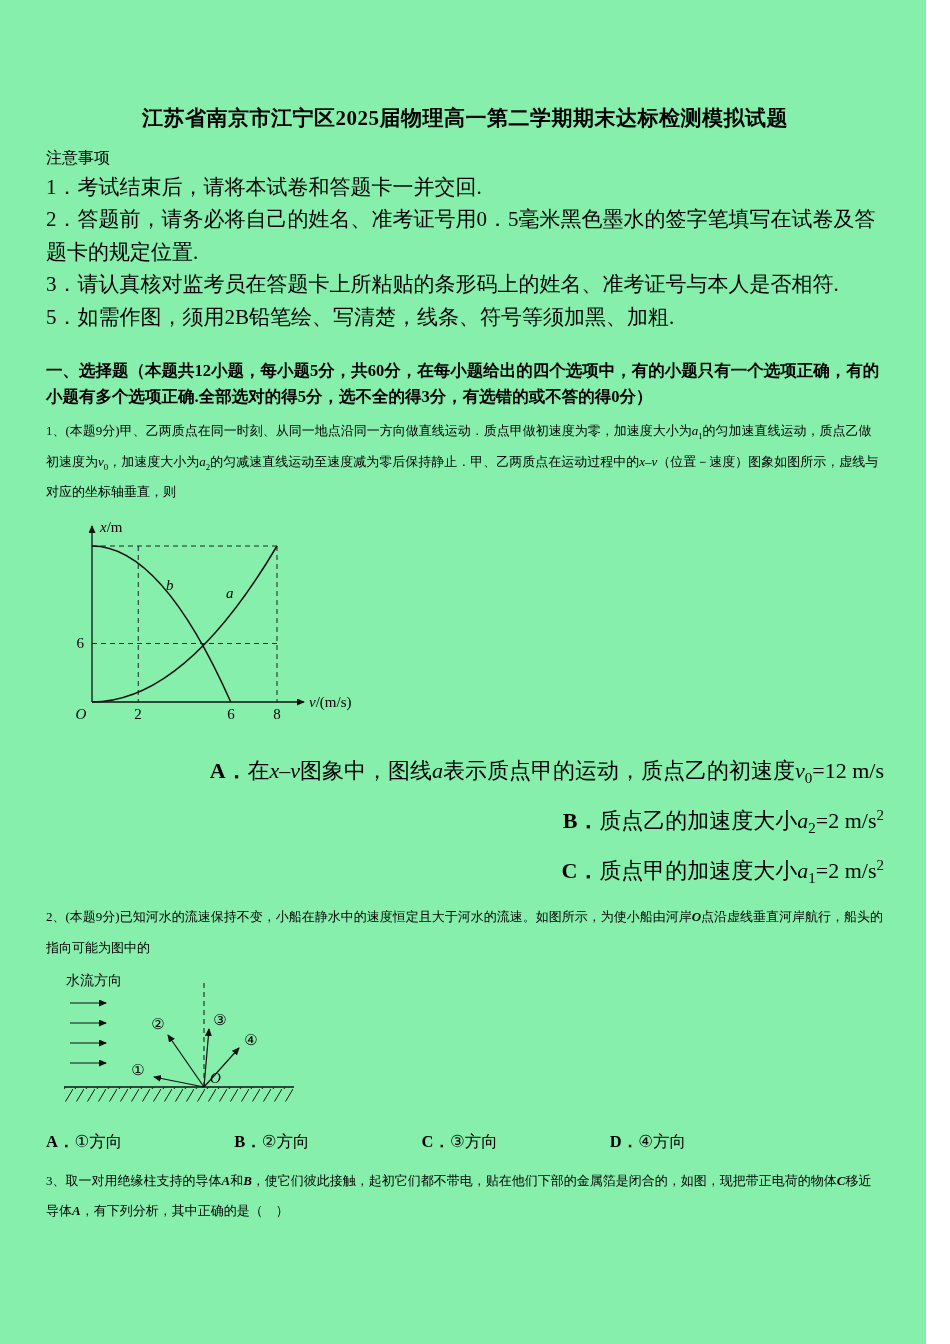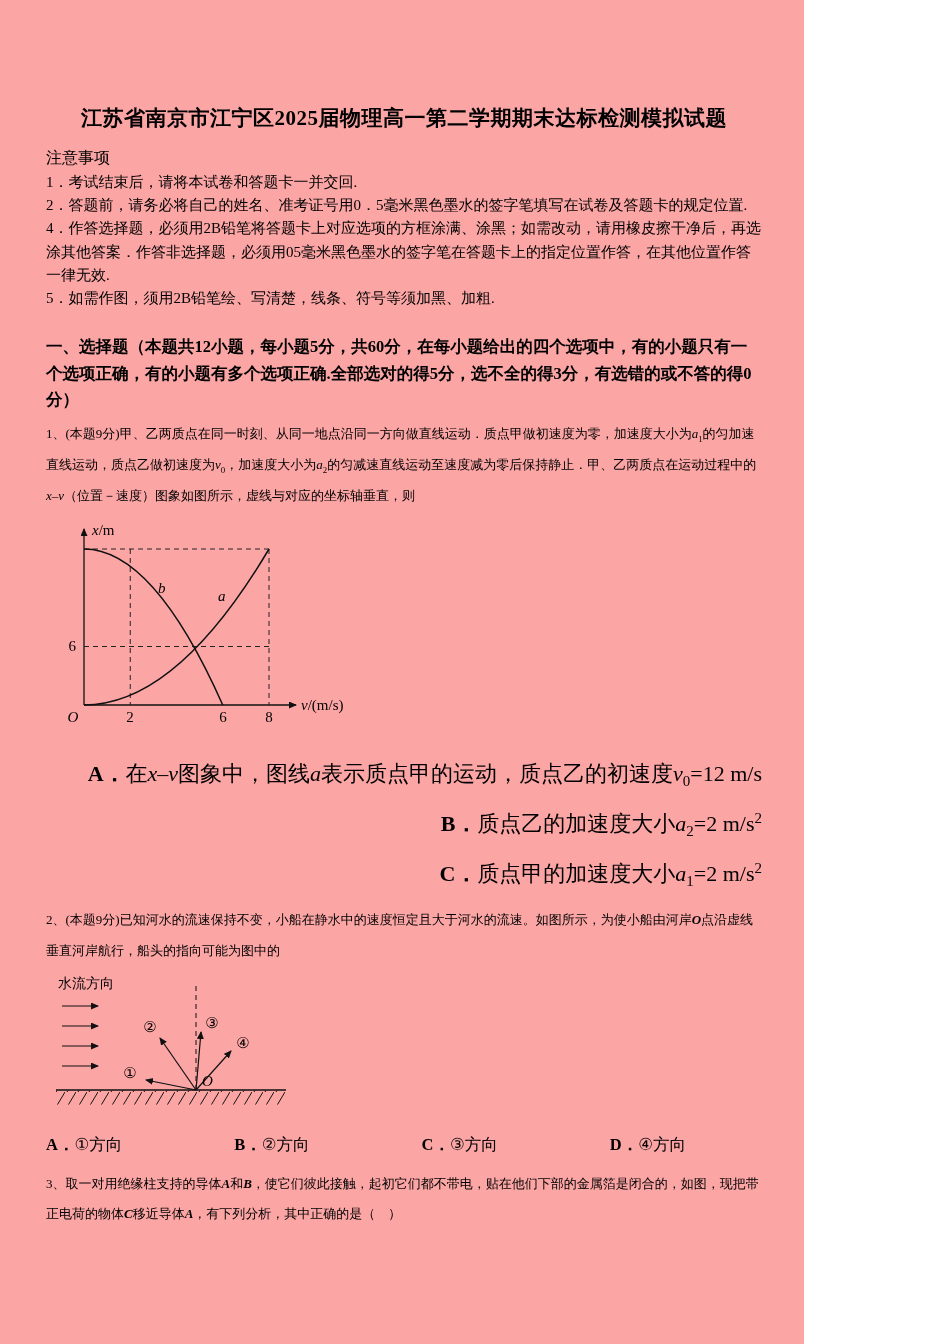--- a/index.html
+++ b/index.html
@@ -3,62 +3,62 @@
 <meta charset="utf-8">
 <style>
   * { margin: 0; padding: 0; box-sizing: border-box; }
   html, body { background: #ffffff; }
   body {
     width: 950px; height: 1344px;
     font-family: "Liberation Serif", "DejaVu Serif", serif;
     color: #000;
   }
   .page {
-    width: 804px; height: 1344px;
+    width: 926px; height: 1344px;
     padding: 104px 42px 28px 46px;
     overflow: hidden;
-    background: #fca5a5;
+    background: #86efac;
   }
   .title {
     font-size: 21px; font-weight: bold; text-align: center;
     margin-bottom: 14px; letter-spacing: 0.5px;
   }
   .notice-header { font-size: 16px; line-height: 1.55; }
-  .notice p { font-size: 15px; line-height: 1.55; }
+  .notice p { font-size: 21px; line-height: 1.55; }
   .section-header { font-size: 16.5px; line-height: 1.6; margin-top: 24px; font-weight: bold; }
   .stem { font-size: 13px; line-height: 2.35; margin-top: 6px; }
   .option { font-size: 22px; line-height: 2.25; text-align: right; }
   .opt-label { font-weight: bold; }
   .options { margin-top: 6px; }
   .options-row {
     margin-top: 10px; width: 640px;
     display: flex; justify-content: space-between;
     font-size: 16.5px; line-height: 2.1; gap: 35px;
   }
-  .figure { margin: 6px 0 2px 8px; }
+  .figure { margin: 6px 0 2px 16px; }
   sub { font-size: 0.68em; vertical-align: sub; }
   sup { font-size: 0.68em; vertical-align: super; }
   svg text {
     font-family: "Liberation Serif", "DejaVu Serif", serif;
     font-size: 15px; fill: #000;
   }
   svg .small-label { font-size: 14px; }
 </style>
 </head>
 <body>
 
 <div class="page">
 
   <h1 class="title">江苏省南京市江宁区2025届物理高一第二学期期末达标检测模拟试题</h1>
 
   <div class="notice">
     <div class="notice-header">注意事项</div>
     <p>1．考试结束后，请将本试卷和答题卡一并交回.</p>
     <p>2．答题前，请务必将自己的姓名、准考证号用0．5毫米黑色墨水的签字笔填写在试卷及答题卡的规定位置.</p>
-    <p>4．作答选择题，必须用2B铅笔将答题卡上对应选项的方框涂满、涂黑；如需改动，请用橡皮擦干净后，再选涂其他答案．作答非选择题，必须用05毫米黑色墨水的签字笔在答题卡上的指定位置作答，在其他位置作答一律无效.</p>
+    <p>3．请认真核对监考员在答题卡上所粘贴的条形码上的姓名、准考证号与本人是否相符.</p>
     <p>5．如需作图，须用2B铅笔绘、写清楚，线条、符号等须加黑、加粗.</p>
   </div>
 
   <p class="section-header">一、选择题（本题共12小题，每小题5分，共60分，在每小题给出的四个选项中，有的小题只有一个选项正确，有的小题有多个选项正确.全部选对的得5分，选不全的得3分，有选错的或不答的得0分）</p>
 
   <p class="stem"><span>1、(本题9分)甲、乙两质点在同一时刻、从同一地点沿同一方向做直线运动．质点甲做初速度为零，加速度大小为</span><span style="font-style: italic;">a</span><sub>1</sub><span>的匀加速直线运动，质点乙做初速度为</span><span style="font-style: italic;">v</span><sub>0</sub><span>，加速度大小为</span><span style="font-style: italic;">a</span><sub>2</sub><span>的匀减速直线运动至速度减为零后保持静止．甲、乙两质点在运动过程中的</span><span style="font-style: italic;">x</span><span>–</span><span style="font-style: italic;">v</span><span>（位置－速度）图象如图所示，虚线与对应的坐标轴垂直，则</span></p>
 
   <div class="figure">
     <svg width="300" height="222" viewBox="0 0 300 222">
       <defs>

